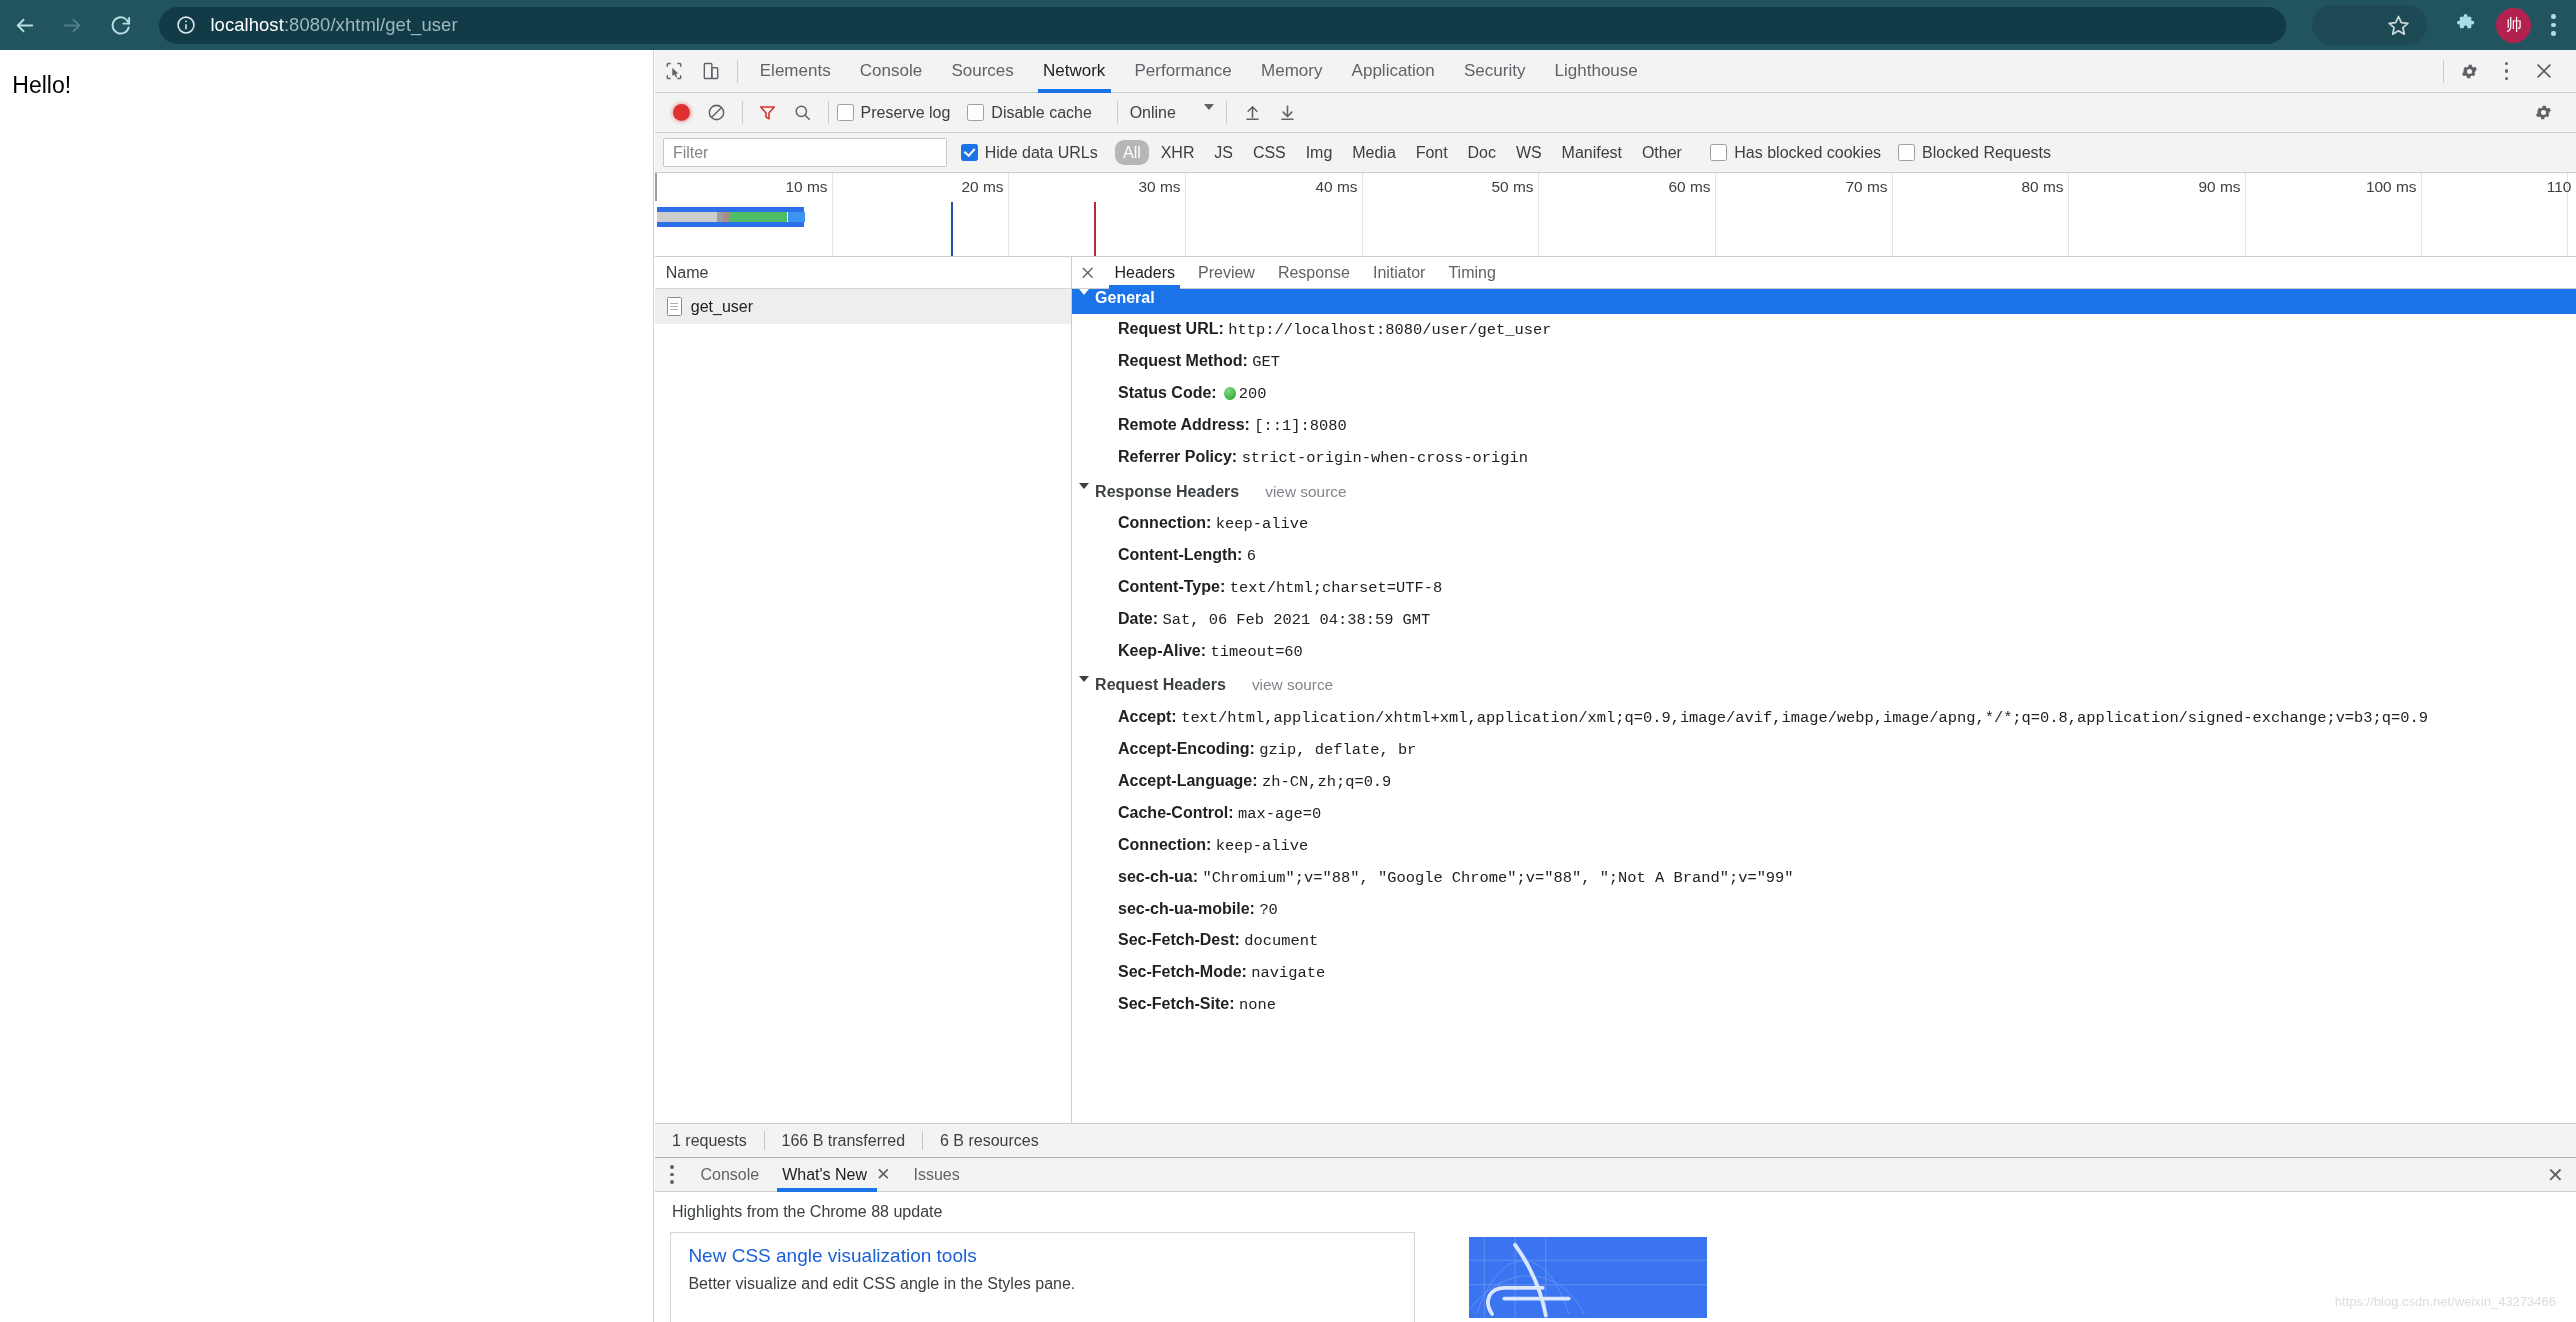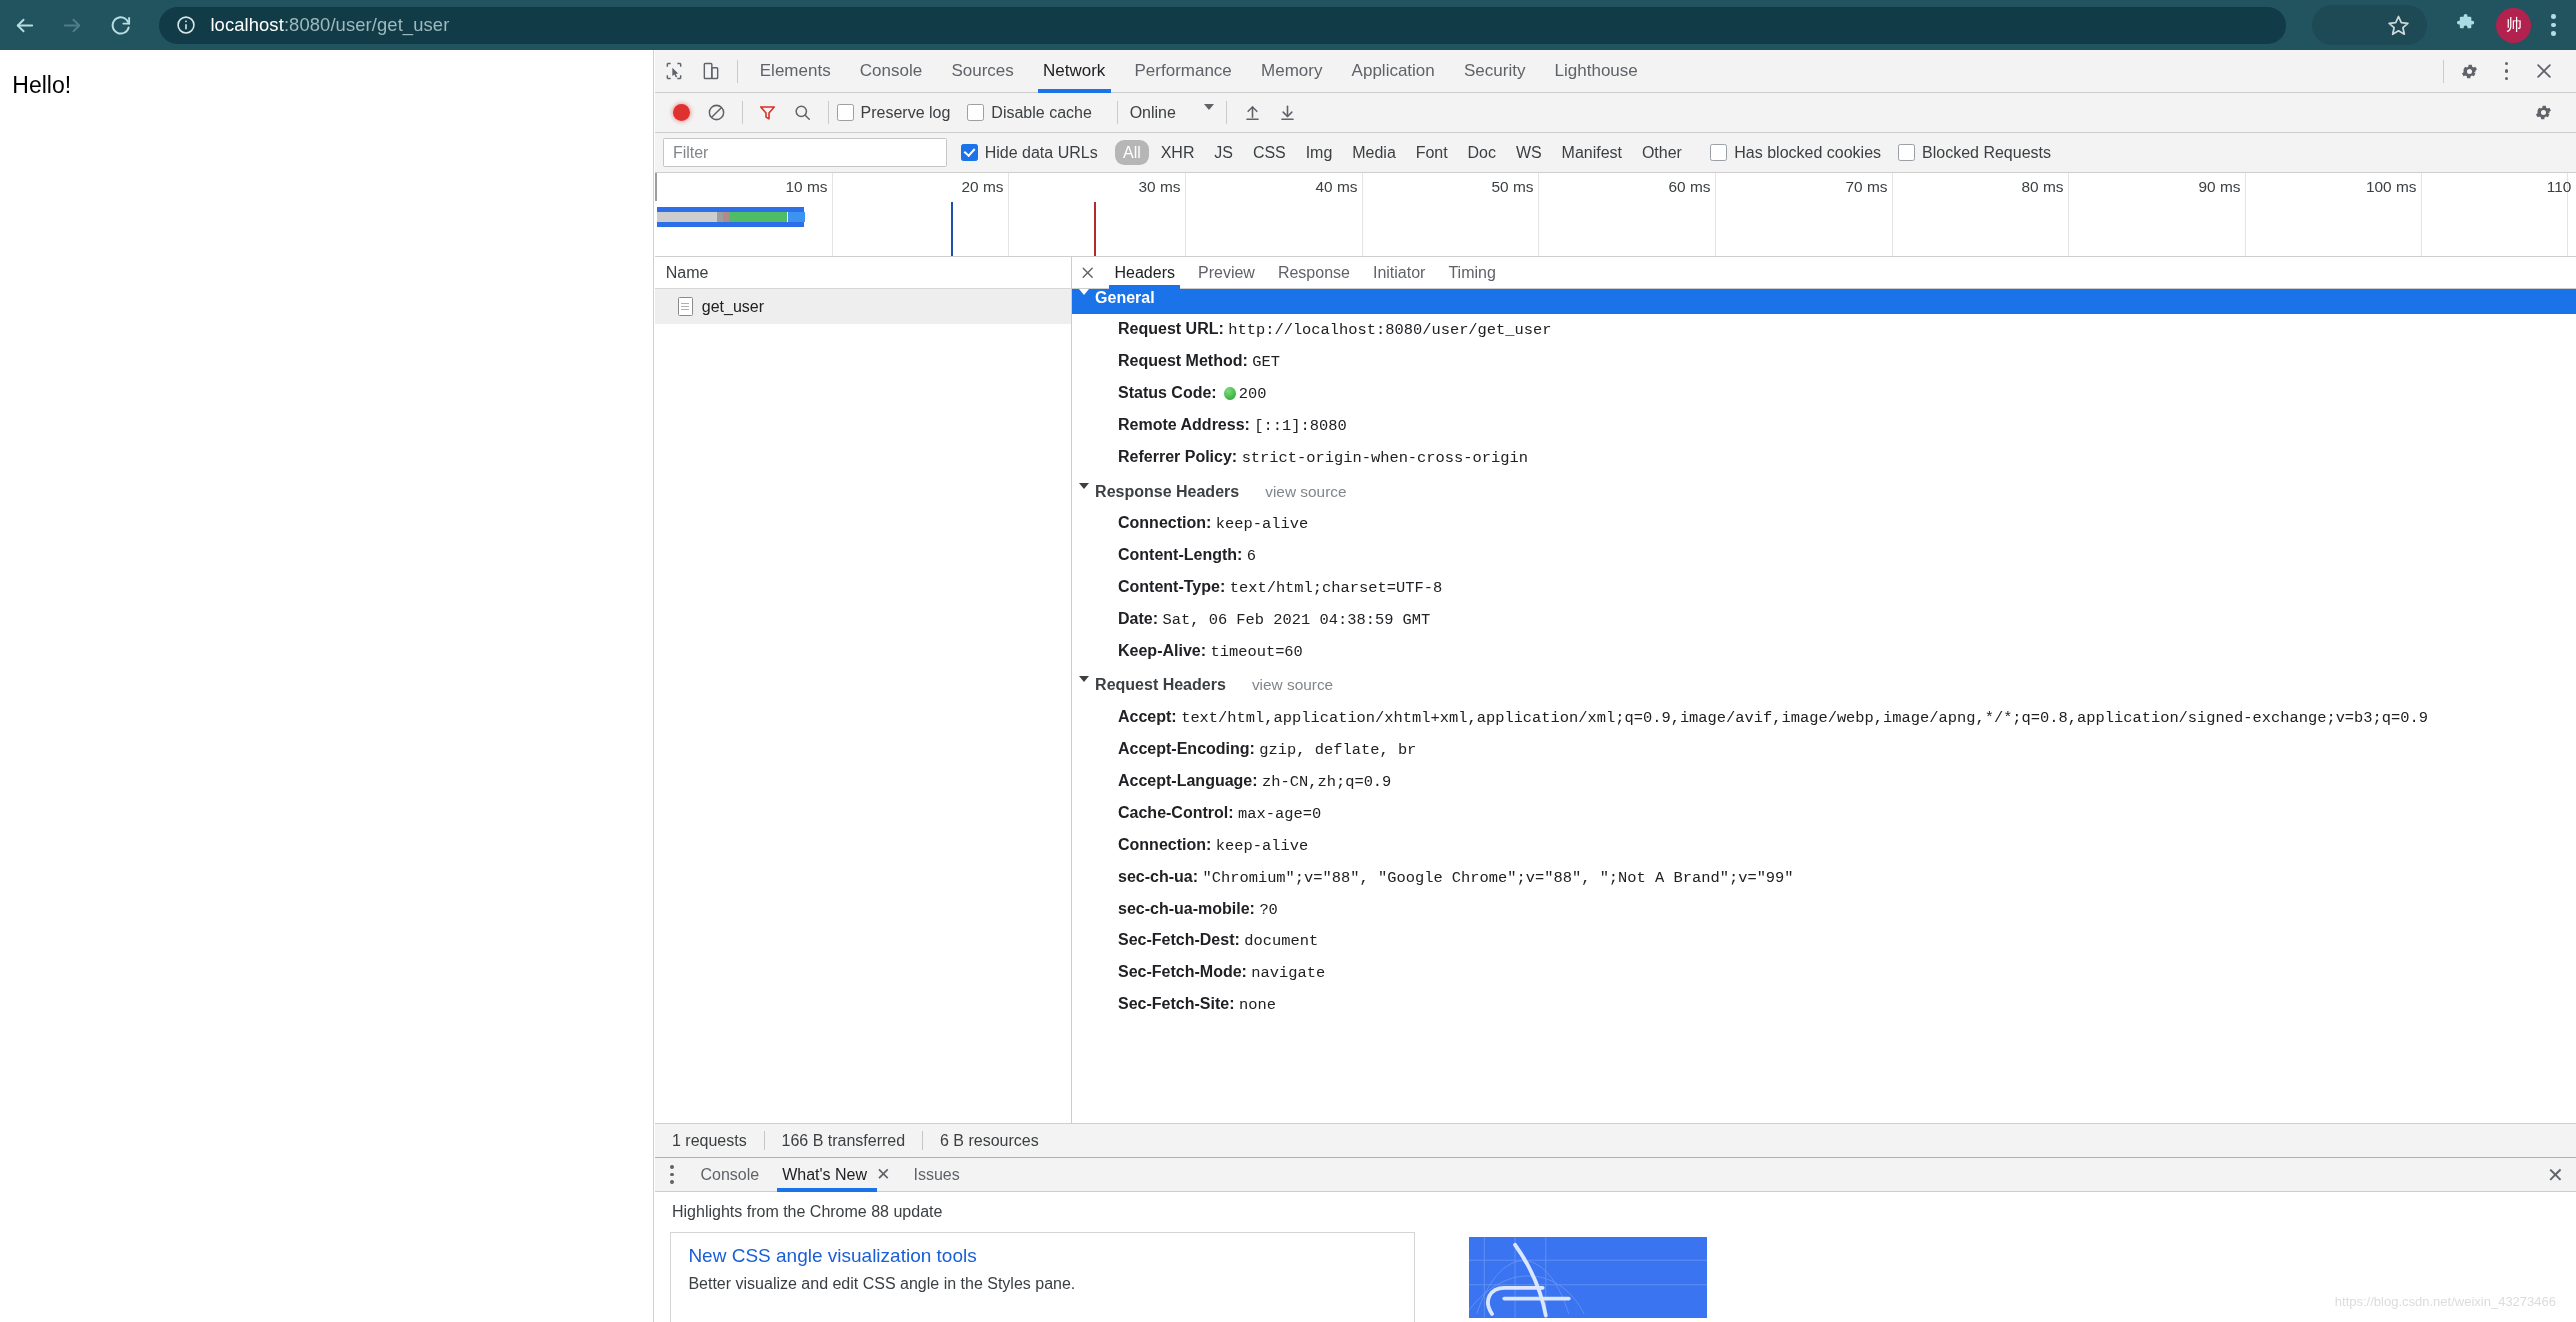--- a/index.html
+++ b/index.html
@@ -145,21 +145,21 @@
   #net-body{ flex:1 1 auto; display:flex; min-height:0; }
   #req-list{
     width:417px; flex:none; border-right:0.8px solid #cdcdcd; display:flex; flex-direction:column; background:#fff;
   }
   #req-head{
     height:32px; border-bottom:0.8px solid #d6d6d6; background:#fff;
     display:flex;align-items:center; padding-left:10.8px; font-size:16px; color:#3c4043;
   }
   #req-rows{ flex:1 1 auto; }
   .req-row{
-    height:35px; display:flex; align-items:center; padding-left:23px; gap:9.2px;
+    height:35px; display:flex; align-items:center; padding-left:12px; gap:9.2px;
     background:#eeeeee; font-size:16px; color:#202124;
   }
   .doc-icon{
     width:14.6px;height:18.4px;border:1.2px solid #8a8a8a;border-radius:1.5px;background:#fff;
     display:flex;flex-direction:column;justify-content:center;gap:1.5px;padding:1.5px 2.3px;flex:none;
   }
   .doc-icon i{ display:block;height:1.2px;background:#b0b0b0;}
 
   #detail{ flex:1 1 auto; display:flex; flex-direction:column; min-width:0; background:#fff; }
   #detail-tabs{
@@ -260,21 +260,21 @@
   </div>
 
   <div id="omnibox">
     <span id="site-info-icon">
       <svg width="20" height="20" viewBox="0 0 24 24" fill="none" stroke="currentColor" stroke-width="1.9">
           <circle cx="12" cy="12" r="9.5"></circle>
           <line x1="12" y1="11" x2="12" y2="17"></line>
           <circle cx="12" cy="7.6" r="1.1" fill="currentColor" stroke="none"></circle>
         </svg>
     </span>
-    <span id="url-text"><span class="u-bold">localhost</span><span class="u-dim">:8080/user/get_user</span></span>
+    <span id="url-text"><span class="u-bold">localhost</span><span class="u-dim">:8080/xhtml/get_user</span></span>
   </div>
 
   <div id="toolbar-right">
     <div id="star-wrap">
       <svg width="23" height="23" viewBox="0 0 24 24" fill="none" stroke="#cfd8da" stroke-width="1.8" stroke-linejoin="round">
           <polygon points="12 2.6 14.9 9 21.8 9.7 16.6 14.3 18.1 21.1 12 17.6 5.9 21.1 7.4 14.3 2.2 9.7 9.1 9"></polygon>
         </svg>
     </div>
     <div id="extensions-icon">
       <svg width="23" height="23" viewBox="0 0 24 24" fill="#a8dde4">

